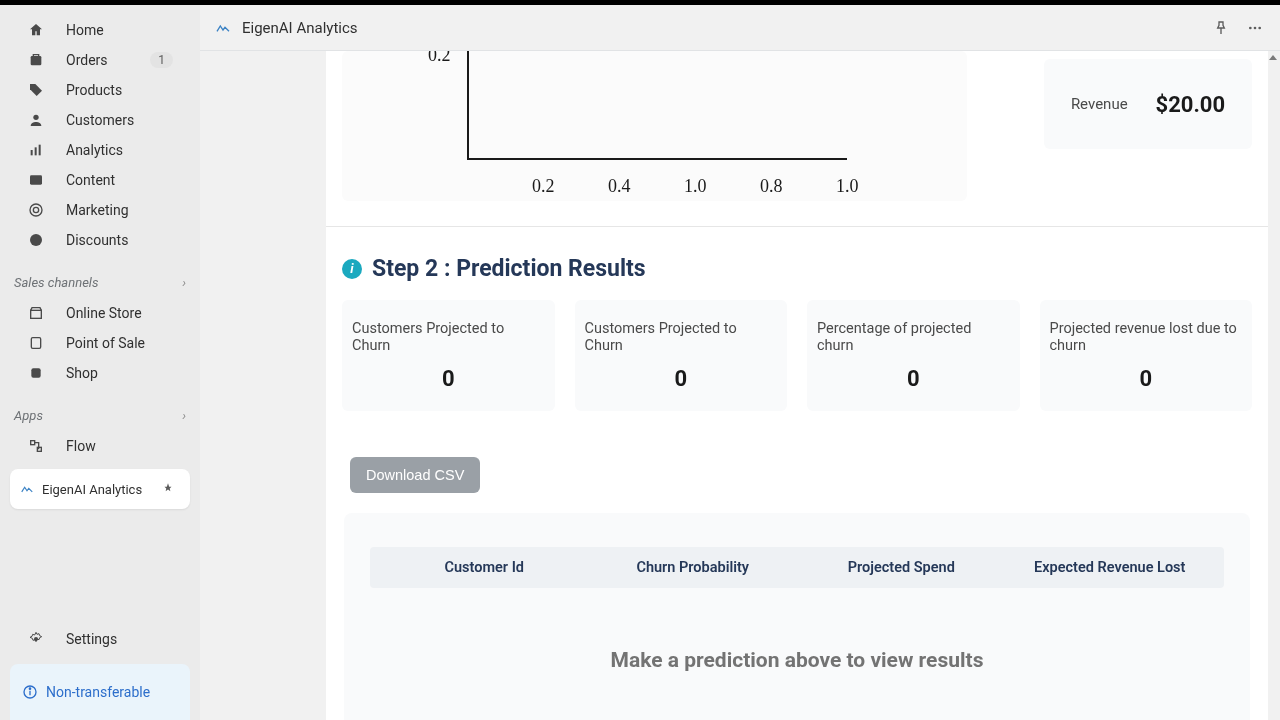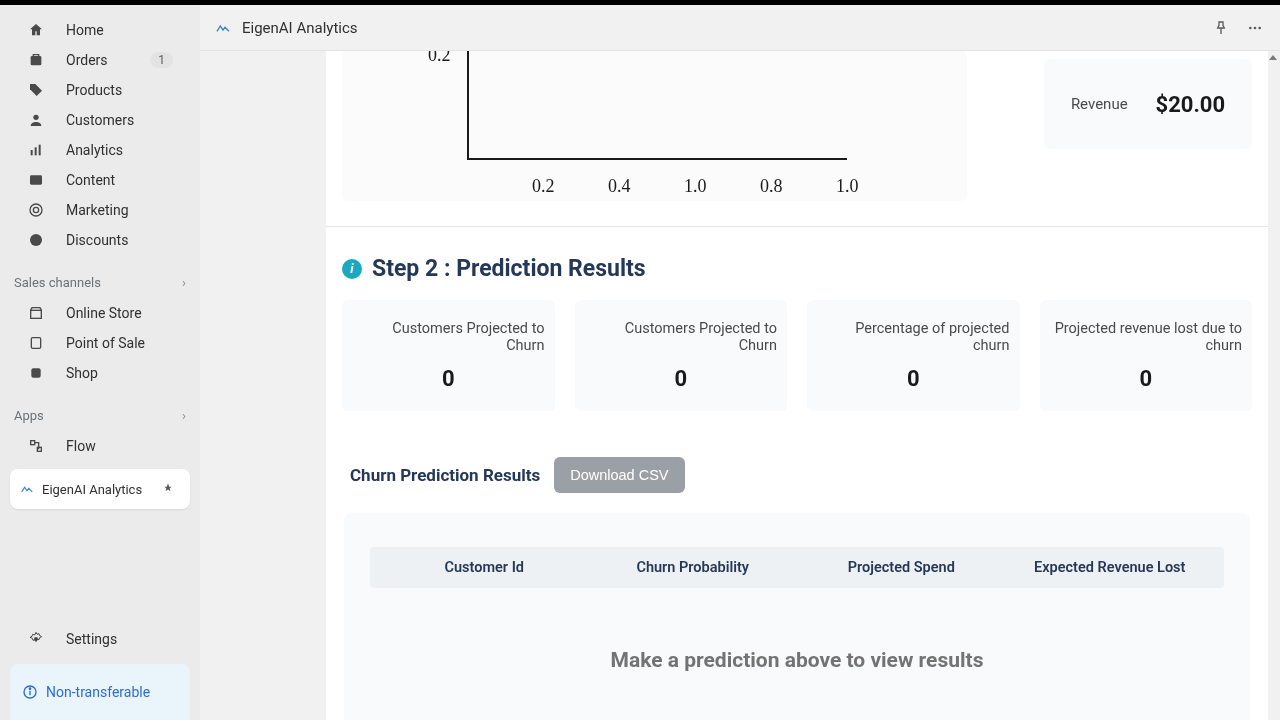--- a/index.html
+++ b/index.html
@@ -3,21 +3,21 @@
 <meta charset="utf-8">
 <style>
 * { box-sizing: border-box; margin: 0; padding: 0; }
 body { font-family: -apple-system, BlinkMacSystemFont, "Segoe UI", Roboto, sans-serif; background: #f1f1f1; width: 1280px; height: 720px; overflow: hidden; }
 .topbar-black { height: 5px; background: #000; }
 .app { display: flex; height: 715px; }
 .sidebar { width: 200px; background: #ebebeb; display: flex; flex-direction: column; padding-top: 10px; position: relative; }
 .nav-item { display: flex; align-items: center; padding: 6px 27px; font-size: 14px; color: #303030; cursor: pointer; gap: 21px; }
 .nav-item .icon { width: 18px; height: 18px; display: flex; align-items: center; justify-content: center; color: #4a4a4a; }
 .nav-item .badge { margin-left: auto; background: #e3e3e3; border-radius: 10px; padding: 1px 8px; font-size: 12px; color: #5c5c5c; }
-.section-header { display: flex; align-items: center; padding: 8px 14px; font-size: 13px; color: #6d7175; margin-top: 12px; }
+.section-header { display: flex; align-items: center; padding: 8px 14px; font-size: 13px; color: #6d7175; margin-top: 12px; font-style: italic; }
 .section-header .chevron { margin-left: auto; color: #8c8c8c; }
 .sidebar-bottom { margin-top: auto; }
 .app-pill { margin: 8px 10px; background: #fff; border-radius: 8px; padding: 8px 10px; display: flex; align-items: center; gap: 8px; font-size: 13px; color: #303030; box-shadow: 0 1px 2px rgba(0,0,0,0.08); }
 .app-pill .pin { margin-left: auto; width: 24px; height: 24px; display:flex; align-items:center; justify-content:center; color:#5c5c5c;}
 .nontransfer { margin: 10px 10px 0 10px; background: #eaf4fb; border-radius: 8px 8px 0 0; padding: 20px 12px; display: flex; align-items: center; gap: 8px; font-size: 14px; color: #2c6ecb; }
 .main { flex: 1; display: flex; flex-direction: column; position: relative; }
 .header { height: 46px; background: #f1f1f1; border-bottom: 1px solid #e1e3e5; display: flex; align-items: center; padding: 0 14px; gap: 10px; }
 .header .logo { width: 18px; height: 18px; display:flex; align-items:center; justify-content:center;}
 .header .title { font-size: 15px; color: #303030; }
 .header .right-actions { margin-left: auto; display: flex; gap: 12px; color: #5c5c5c; }
@@ -34,21 +34,21 @@
 .chart-xtick { position:absolute; top:125px; font-size:18px; color:#1a1a1a; font-family: Georgia, serif;}
 .revenue-card { position:absolute; right:0; top:8px; width:208px; height:90px; background:#f9fafb; border-radius:6px; display:flex; flex-direction:row; align-items:center; justify-content:center; gap:8px;}
 .revenue-card .lbl { font-size:15px; color:#4a4a4a;}
 .revenue-card .val { font-size:22px; font-weight:700; color:#1a1a1a;margin-left:20px;}
 .divider { height:1px; background:#e6e6e6; margin-top:25px;}
 .step-row { display:flex; align-items:center; gap:10px; padding:28px 16px 18px 16px;}
 .info-badge { width:20px; height:20px; border-radius:50%; background:#1ba9bf; color:#fff; display:flex;align-items:center;justify-content:center; font-weight:700; font-size:13px; font-style:italic;}
 .step-title { font-size:23px; font-weight:700; color:#253858;}
 .metrics-row { display:flex; gap:20px; padding:0 16px;}
 .metric-card { flex:1; background:#f9fafb; border-radius:6px; padding:20px 10px; display:flex; flex-direction:column; align-items:center; gap:12px; min-height:92px;}
-.metric-card .ml { font-size:14.5px; color:#4a4a4a; text-align:right;}
+.metric-card .ml { font-size:14.5px; color:#4a4a4a; text-align:left;}
 .metric-card .mv { font-size:22px; font-weight:700; color:#1a1a1a;}
 .results-head { display:flex; align-items:center; gap:14px; padding:46px 24px 20px 24px;}
 .results-title { font-size:17px; font-weight:700; color:#253858;}
 .download-btn { background:#9aa0a6; color:#fff; border:none; border-radius:6px; padding:10px 16px; font-size:14.5px; cursor:pointer;}
 .results-card { margin:0 18px; background:#f9fafb; border-radius:8px; padding:34px 26px 50px 26px;}
 .table-header { display:flex; background:#eef1f4; border-radius:4px; padding:12px 10px;}
 .th { flex:1; text-align:center; font-size:14.5px; font-weight:600; color:#253858;}
 .empty-state { text-align:center; font-size:21px; font-weight:700; color:#737373; padding:60px 0 10px 0;}
 svg { display:block;}
 </style>
@@ -279,21 +279,20 @@
             <div class="ml">Percentage of projected churn</div>
             <div class="mv">0</div>
           </div>
           <div class="metric-card">
             <div class="ml">Projected revenue lost due to churn</div>
             <div class="mv">0</div>
           </div>
         </div>
 
         <div class="results-head">
-          <div class="results-title">Churn Prediction Results</div>
           <button class="download-btn">Download CSV</button>
         </div>
 
         <div class="results-card">
           <div class="table-header">
             <div class="th">Customer Id</div>
             <div class="th">Churn Probability</div>
             <div class="th">Projected Spend</div>
             <div class="th">Expected Revenue Lost</div>
           </div>

